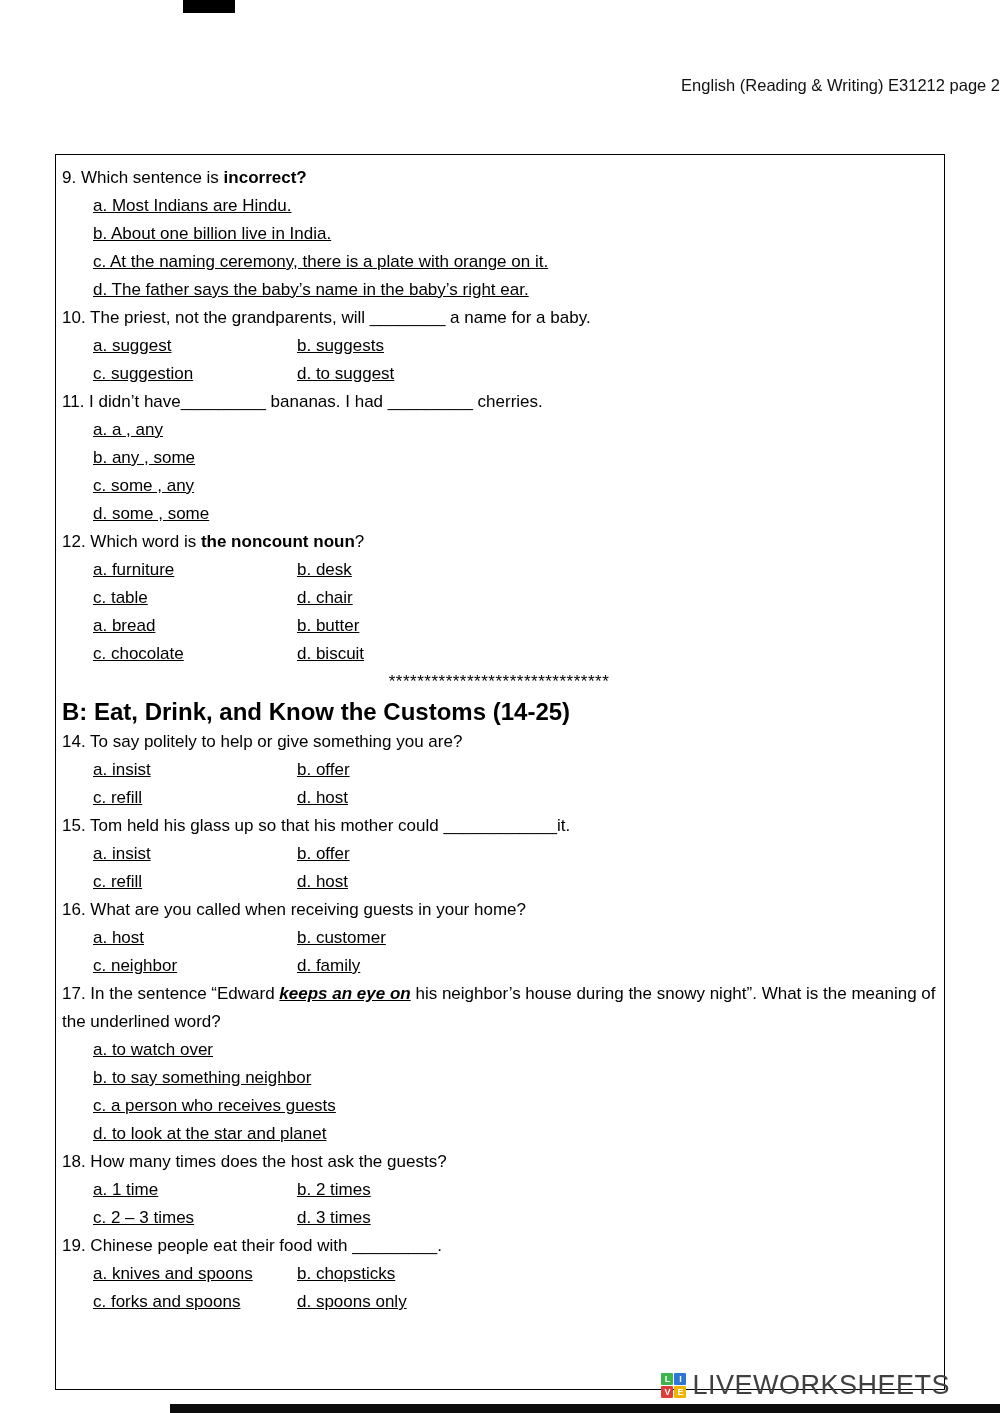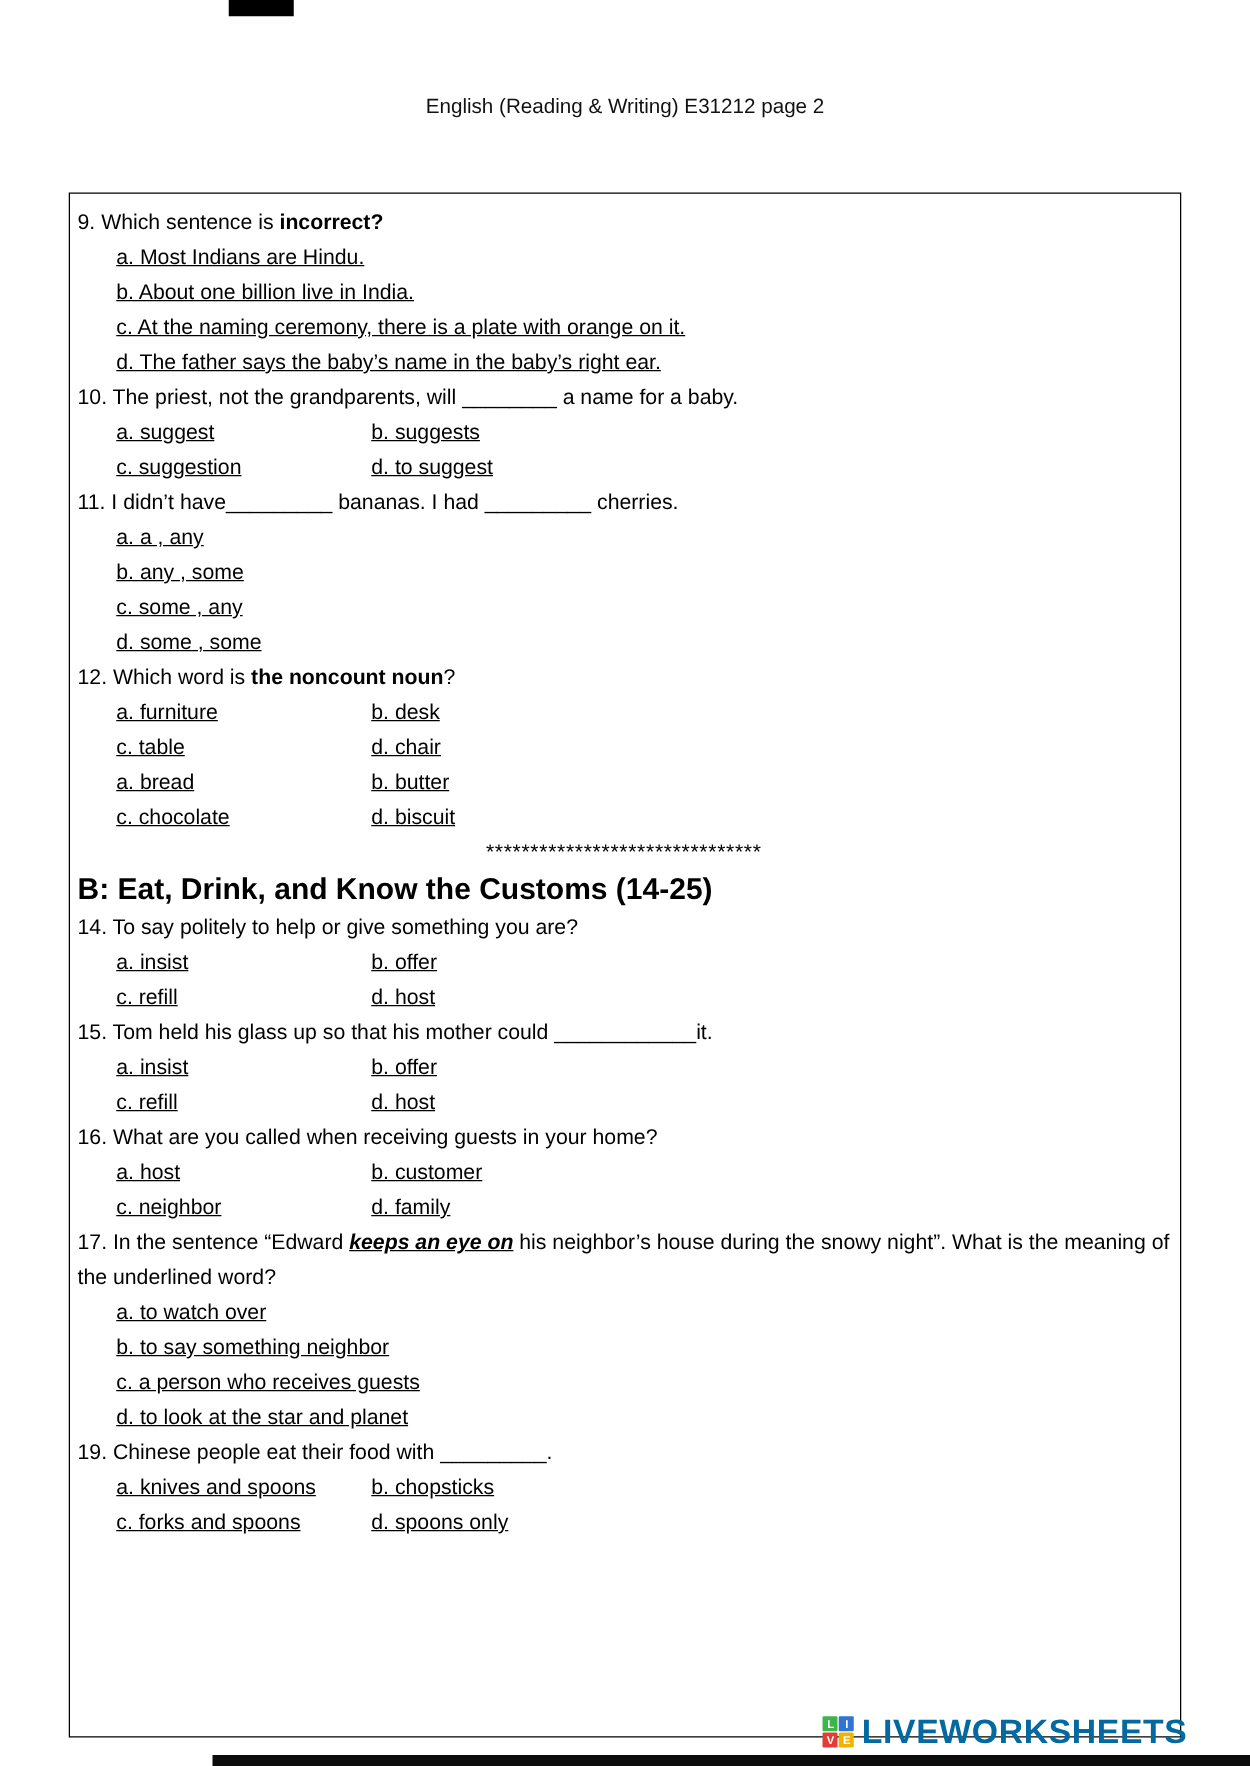--- a/index.html
+++ b/index.html
@@ -7,21 +7,21 @@
   body {
     width:1000px; height:1413px;
     position:relative;
     font-family:"Liberation Sans", sans-serif;
     font-size:17px; color:#000;
     overflow:hidden;
   }
   .top-artifact { position:absolute; left:183px; top:0; width:52px; height:13px; background:#000; }
   .page-header {
     position:absolute; top:76px; left:0; width:100%;
-    text-align:center; font-size:16.5px; color:#111;
+    text-align:right; font-size:16.5px; color:#111;
   }
   .qbox {
     position:absolute; left:55px; top:110px; width:890px; height:1236px;
     border:1px solid #000;
     padding:9px 8px 0 6px;
     margin-top:44px;
   }
   .q-text { line-height:28px; }
   .options { margin-left:31px;text-decoration:underline; }
   .option { line-height:28px; white-space:pre; }
@@ -45,22 +45,22 @@
     grid-template-columns:12px 12px;
     grid-auto-rows:12px;
     gap:1px;
   }
   .logo-cell {
     color:#fff; font-size:9px; font-weight:bold;
     display:flex; align-items:center; justify-content:center;
     border-radius:1px;
   }
   .brand-text {
-    font-weight:bold; font-size:27px; letter-spacing:0.5px;
-    color:#0369a1;
+    font-weight:normal; font-size:27px; letter-spacing:0.5px;
+    color:#404040;
     text-align:center;
   }
   .bottom-bar {
     position:absolute; left:170px; right:0; bottom:0; height:9px;
     background:#0c0c0c;
   }
 </style>
 </head>
 <body>
 
@@ -146,20 +146,29 @@
       <div class="question">
         <div class="q-text"><span>17. In the sentence “Edward </span><span class="emph">keeps an eye on</span><span> his neighbor’s house during the snowy night”. What is the meaning of the underlined word?</span></div>
         <div class="options stacked">
           <div class="option">a. to watch over</div>
           <div class="option">b. to say something neighbor</div>
           <div class="option">c. a person who receives guests</div>
           <div class="option">d. to look at the star and planet</div>
         </div>
       </div>
       <div class="question">
+        <div class="q-text"><span>18. How many times does the host ask the guests?</span></div>
+        <div class="options grid">
+          <div class="option">a. 1 time</div>
+          <div class="option">b. 2 times</div>
+          <div class="option">c. 2 – 3 times</div>
+          <div class="option">d. 3 times</div>
+        </div>
+      </div>
+      <div class="question">
         <div class="q-text"><span>19. Chinese people eat their food with _________.</span></div>
         <div class="options grid">
           <div class="option">a. knives and spoons</div>
           <div class="option">b. chopsticks</div>
           <div class="option">c. forks and spoons</div>
           <div class="option">d. spoons only</div>
         </div>
       </div>
     </div>
 </div>

